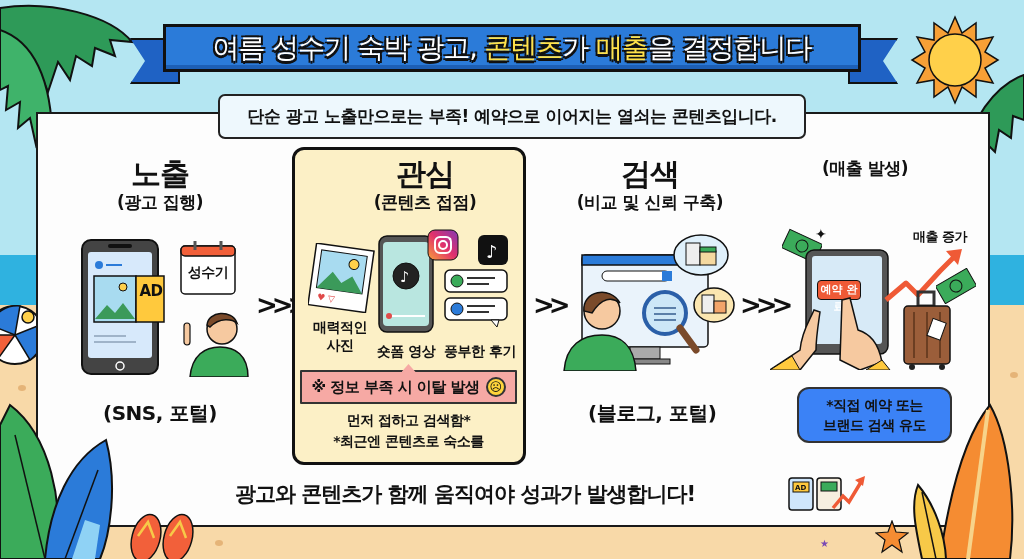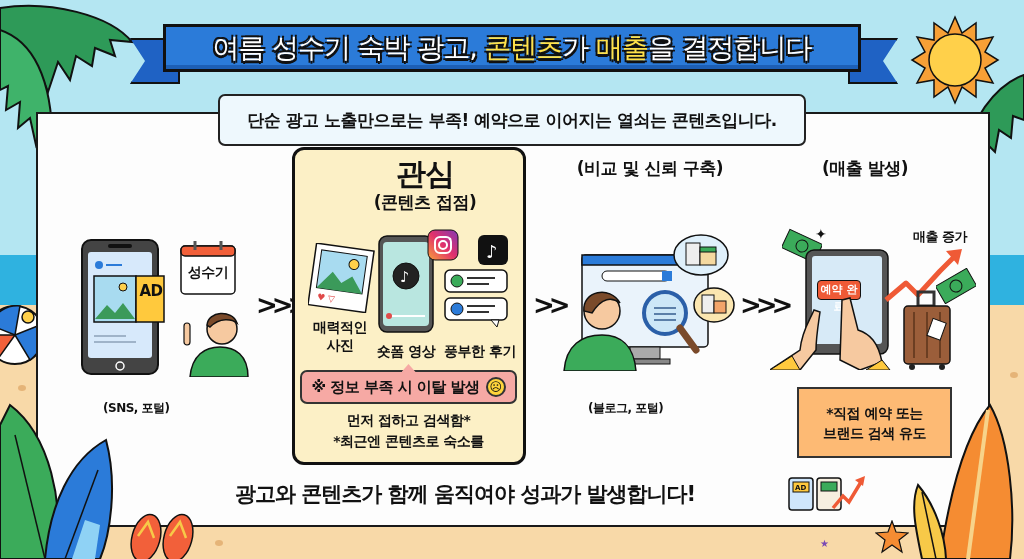--- a/index.html
+++ b/index.html
@@ -27,54 +27,54 @@
   .ribbon {
     position: absolute; left: 163px; top: 24px; width: 698px; height: 48px;
     background: #2b7bd9; border: 3px solid #111; display: flex; align-items: center; justify-content: center;
     box-shadow: inset 0 -4px 0 #1d5fb5;
   }
   .ribbon-title { font-size: 27px; font-weight: normal; color: #fff; letter-spacing: -1px;
     text-shadow: -2px -2px 0 #111, 2px -2px 0 #111, -2px 2px 0 #111, 2px 2px 0 #111, 0 3px 0 #111; }
   .ribbon-title .hl { color: #ffe14a; }
 
   .subtitle-box {
-    position: absolute; left: 218px; top: 94px; width: 588px; height: 52px;
+    position: absolute; left: 218px; top: 94px; width: 588px; height: 45px;
     background: #eef8fd; border: 2px solid #222; border-radius: 7px;
     display: flex; align-items: center; justify-content: center;
     font-size: 17px; font-weight: bold; letter-spacing: -0.5px;
   }
 
   .stage { position: absolute; text-align: center; }
   .stage-title { font-size: 30px; font-weight: bold; letter-spacing: -1px; line-height: 34px; }
   .stage-sub { font-size: 17px; font-weight: bold; letter-spacing: -0.5px; line-height: 22px; }
-  .stage-foot { position: absolute; font-size: 12px; font-weight: bold; letter-spacing: -0.5px; }
+  .stage-foot { position: absolute; font-size: 20px; font-weight: bold; letter-spacing: -0.5px; }
 
   .interest-box {
     position: absolute; left: 292px; top: 147px; width: 234px; height: 318px;
     background: #fcf0c6; border: 3px solid #111; border-radius: 12px;
   }
   .warn-pill {
     position: absolute; left: 300px; top: 370px; width: 217px; height: 34px;
-    background: #f6a9a4; border: 2px solid #333; border-radius: 7px;
+    background: #f6a9a4; border: 2px solid #333; border-radius: 1px;
     display: flex; align-items: center; justify-content: center; gap: 6px;
     font-size: 15px; font-weight: bold; letter-spacing: -0.5px;
   }
   .warn-pill::before {
     content: ""; position: absolute; left: 50%; top: -8px; margin-left: -7px;
     width: 14px; height: 8px; background: #f6a9a4;
     clip-path: polygon(50% 0, 100% 100%, 0 100%);
   }
   .sad-face { width: 20px; height: 20px; border-radius: 50%; background: #ffd43b; border: 2px solid #333;
     font-size: 12px; line-height: 16px; text-align: center; }
   .note-text { position: absolute; left: 300px; top: 410px; width: 217px; text-align: center;
     font-size: 14px; font-weight: bold; line-height: 21px; letter-spacing: -0.5px; }
 
   .booking-note {
-    position: absolute; left: 797px; top: 387px; width: 155px; height: 71px;
-    background: #fdba74; border: 2px solid #333; border-radius: 0;
+    position: absolute; left: 797px; top: 387px; width: 155px; height: 56px;
+    background: #3b82f6; border: 2px solid #333; border-radius: 12px;
     display: flex; flex-direction: column; align-items: center; justify-content: center;
     font-size: 14px; font-weight: bold; line-height: 20px; letter-spacing: -0.5px;
   }
 
   .chevrons { position: absolute; font-size: 26px; font-weight: bold; letter-spacing: -6px; color: #111; }
 
   .bottom-line { position: absolute; left: 235px; top: 480px; font-size: 21px; font-weight: bold; letter-spacing: -1px; }
 
   .lbl { position: absolute; font-size: 14px; font-weight: bold; letter-spacing: -0.5px; text-align: center; line-height: 18px; }
 
@@ -118,20 +118,22 @@
 <div class="ribbon-tail right"></div>
 <div class="ribbon">
   <div class="ribbon-title"><span>여름 성수기 숙박 광고, </span><span class="hl">콘텐츠</span><span>가 </span><span class="hl">매출</span><span>을 결정합니다</span></div>
 </div>
 
 <div class="subtitle-box">
   <span>단순 광고 노출만으로는 부족! 예약으로 이어지는 열쇠는 콘텐츠입니다.</span>
 </div>
 
 <div class="stage" style="left:100px;top:157px;width:120px">
+  <div class="stage-title">노출</div>
+  <div class="stage-sub">(광고 집행)</div>
 </div>
 <svg class="abs" style="left:80px;top:238px" width="82" height="140">
   <rect x="2" y="2" width="76" height="134" rx="9" fill="#444" stroke="#111" stroke-width="2"></rect>
   <rect x="8" y="14" width="64" height="106" rx="3" fill="#d7e9fb"></rect>
   <rect x="28" y="6" width="24" height="4" rx="2" fill="#111"></rect>
   <circle cx="40" cy="128" r="4" fill="none" stroke="#fff" stroke-width="1.5"></circle>
   <circle cx="19" cy="27" r="4" fill="#2b7bd9"></circle>
   <line x1="26" y1="27" x2="42" y2="27" stroke="#2b7bd9" stroke-width="2"></line>
   <line x1="14" y1="98" x2="46" y2="98" stroke="#9fb3c9" stroke-width="2"></line>
   <line x1="14" y1="104" x2="56" y2="104" stroke="#9fb3c9" stroke-width="2"></line>
@@ -221,20 +223,21 @@
   <span class="sad-face">☹</span>
 </div>
 <div class="note-text">
   <div>먼저 접하고 검색함*</div>
   <div>*최근엔 콘텐츠로 숙소를</div>
 </div>
 
 <div class="chevrons" style="left:533px;top:290px">&gt;&gt;</div>
 
 <div class="stage" style="left:555px;top:157px;width:190px">
+  <div class="stage-title">검색</div>
   <div class="stage-sub">(비교 및 신뢰 구축)</div>
 </div>
 <svg class="abs" style="left:580px;top:253px" width="130" height="120">
   <rect x="2" y="2" width="126" height="92" rx="4" fill="#eaf3fb" stroke="#111" stroke-width="1.5"></rect>
   <rect x="2" y="2" width="126" height="10" fill="#2b7bd9" stroke="#111" stroke-width="1.5"></rect>
   <rect x="22" y="18" width="68" height="10" rx="5" fill="#fff" stroke="#111"></rect>
   <rect x="82" y="18" width="10" height="10" fill="#2b7bd9"></rect>
   <rect x="50" y="94" width="30" height="12" fill="#aaa" stroke="#111"></rect>
   <rect x="40" y="106" width="50" height="5" fill="#888" stroke="#111"></rect>
 </svg>

